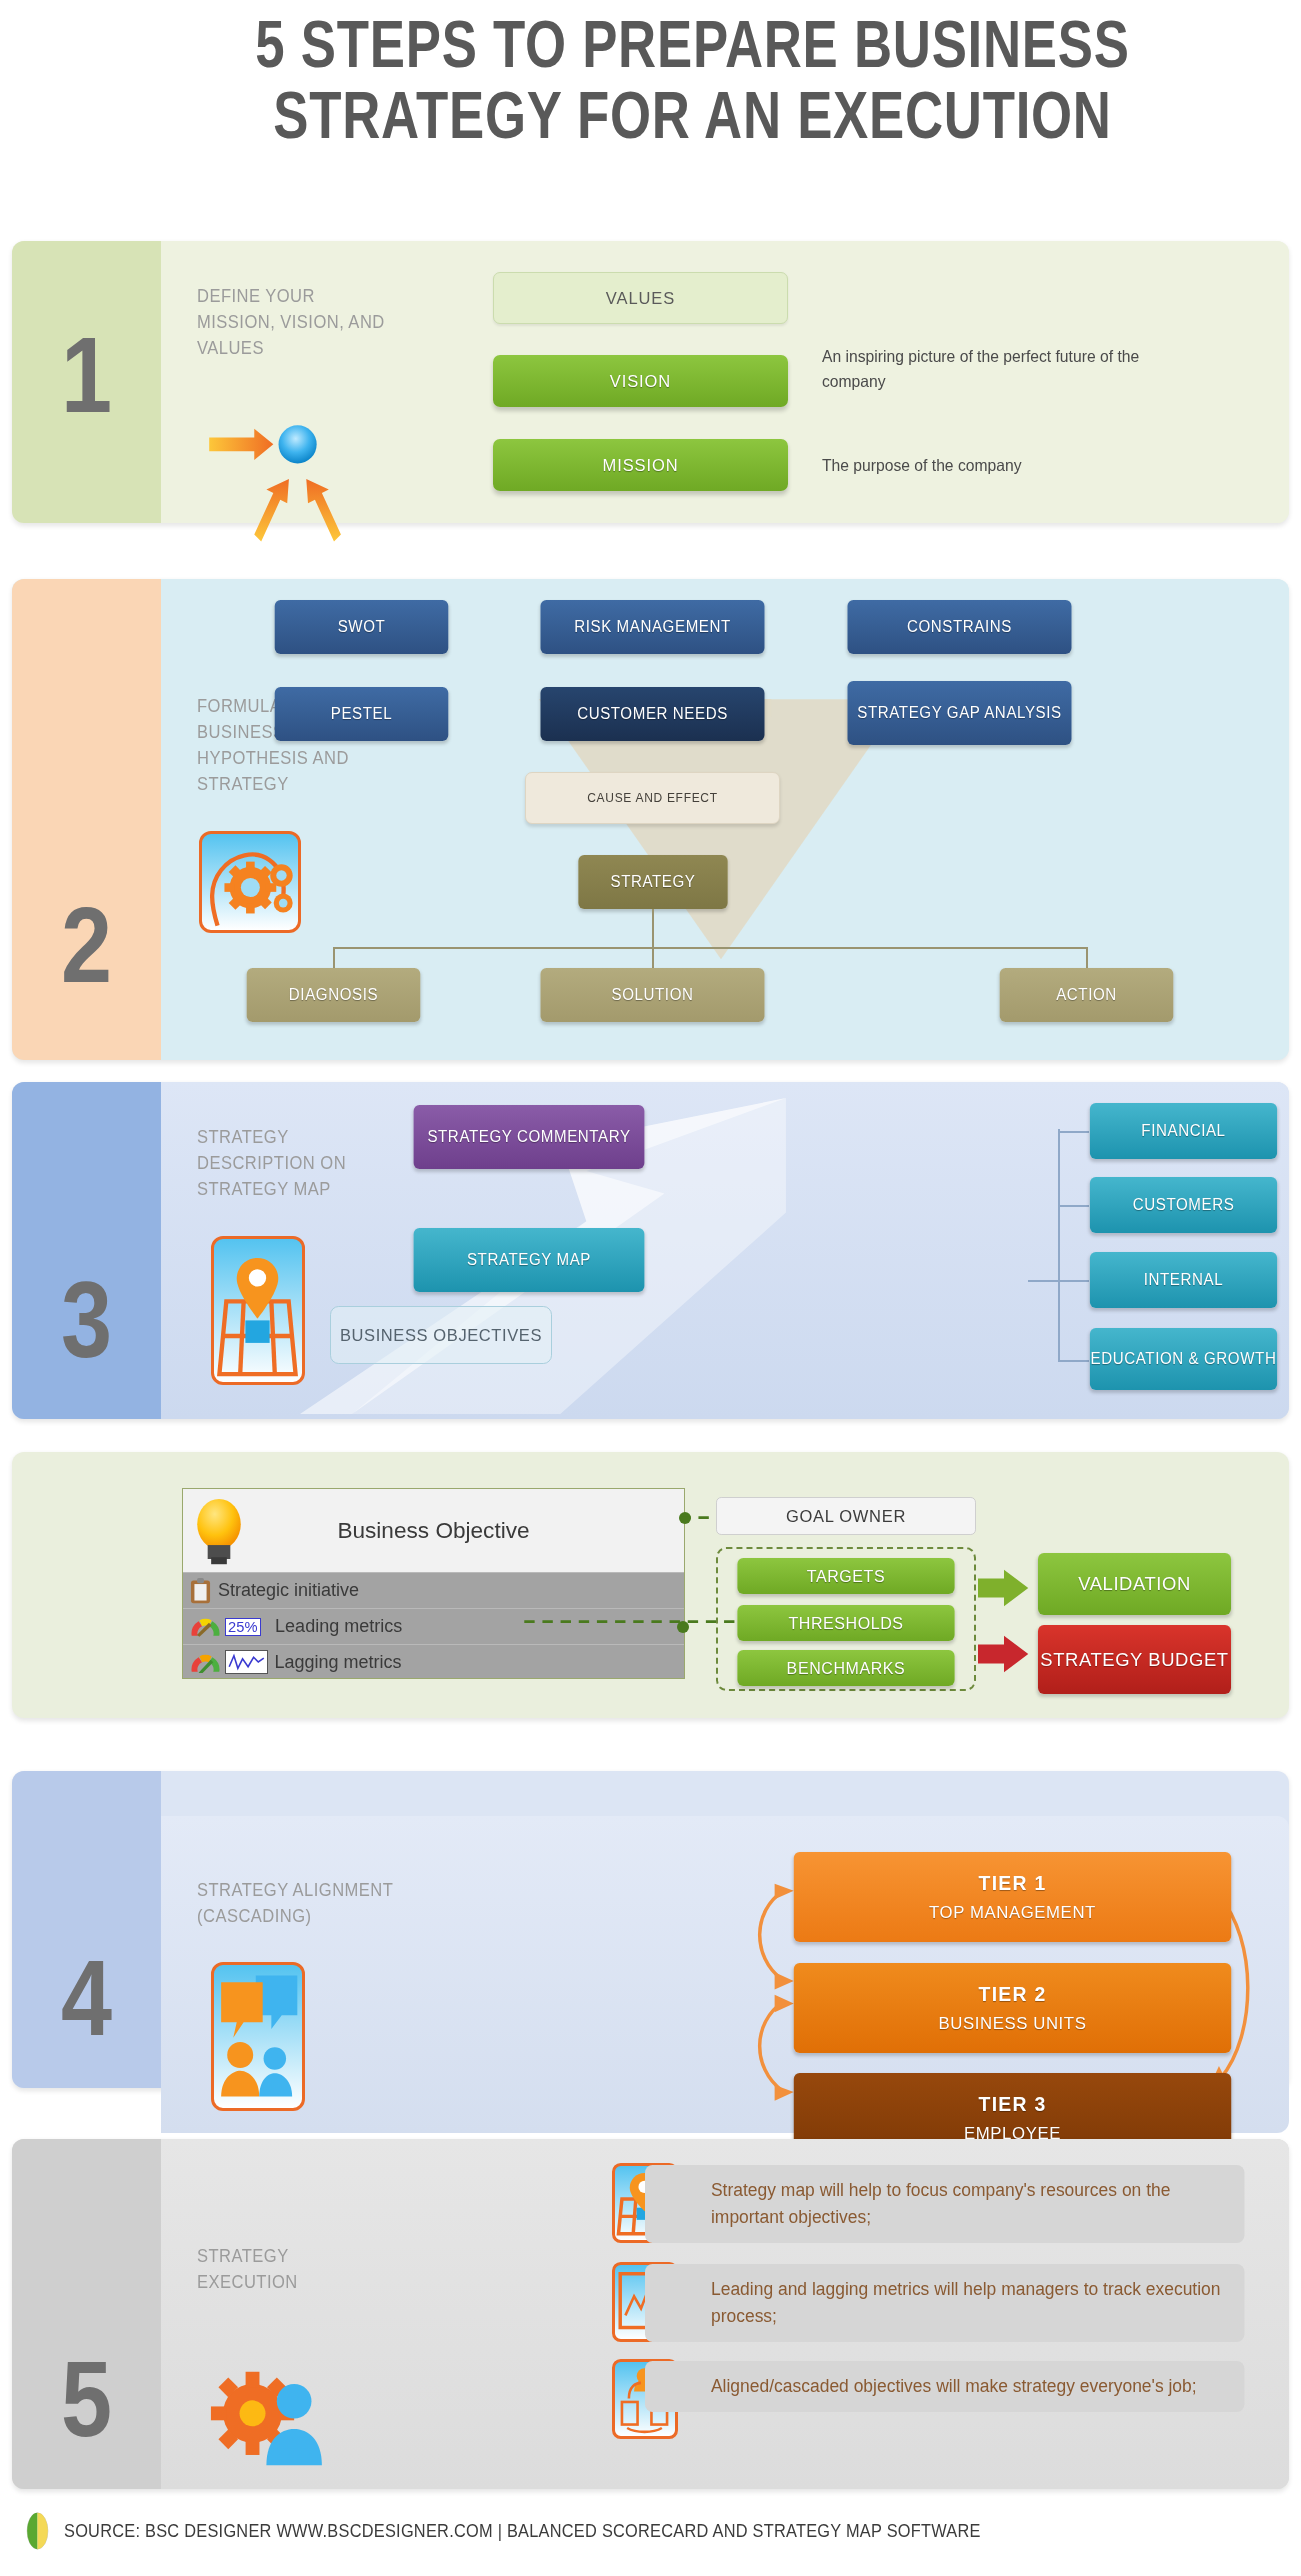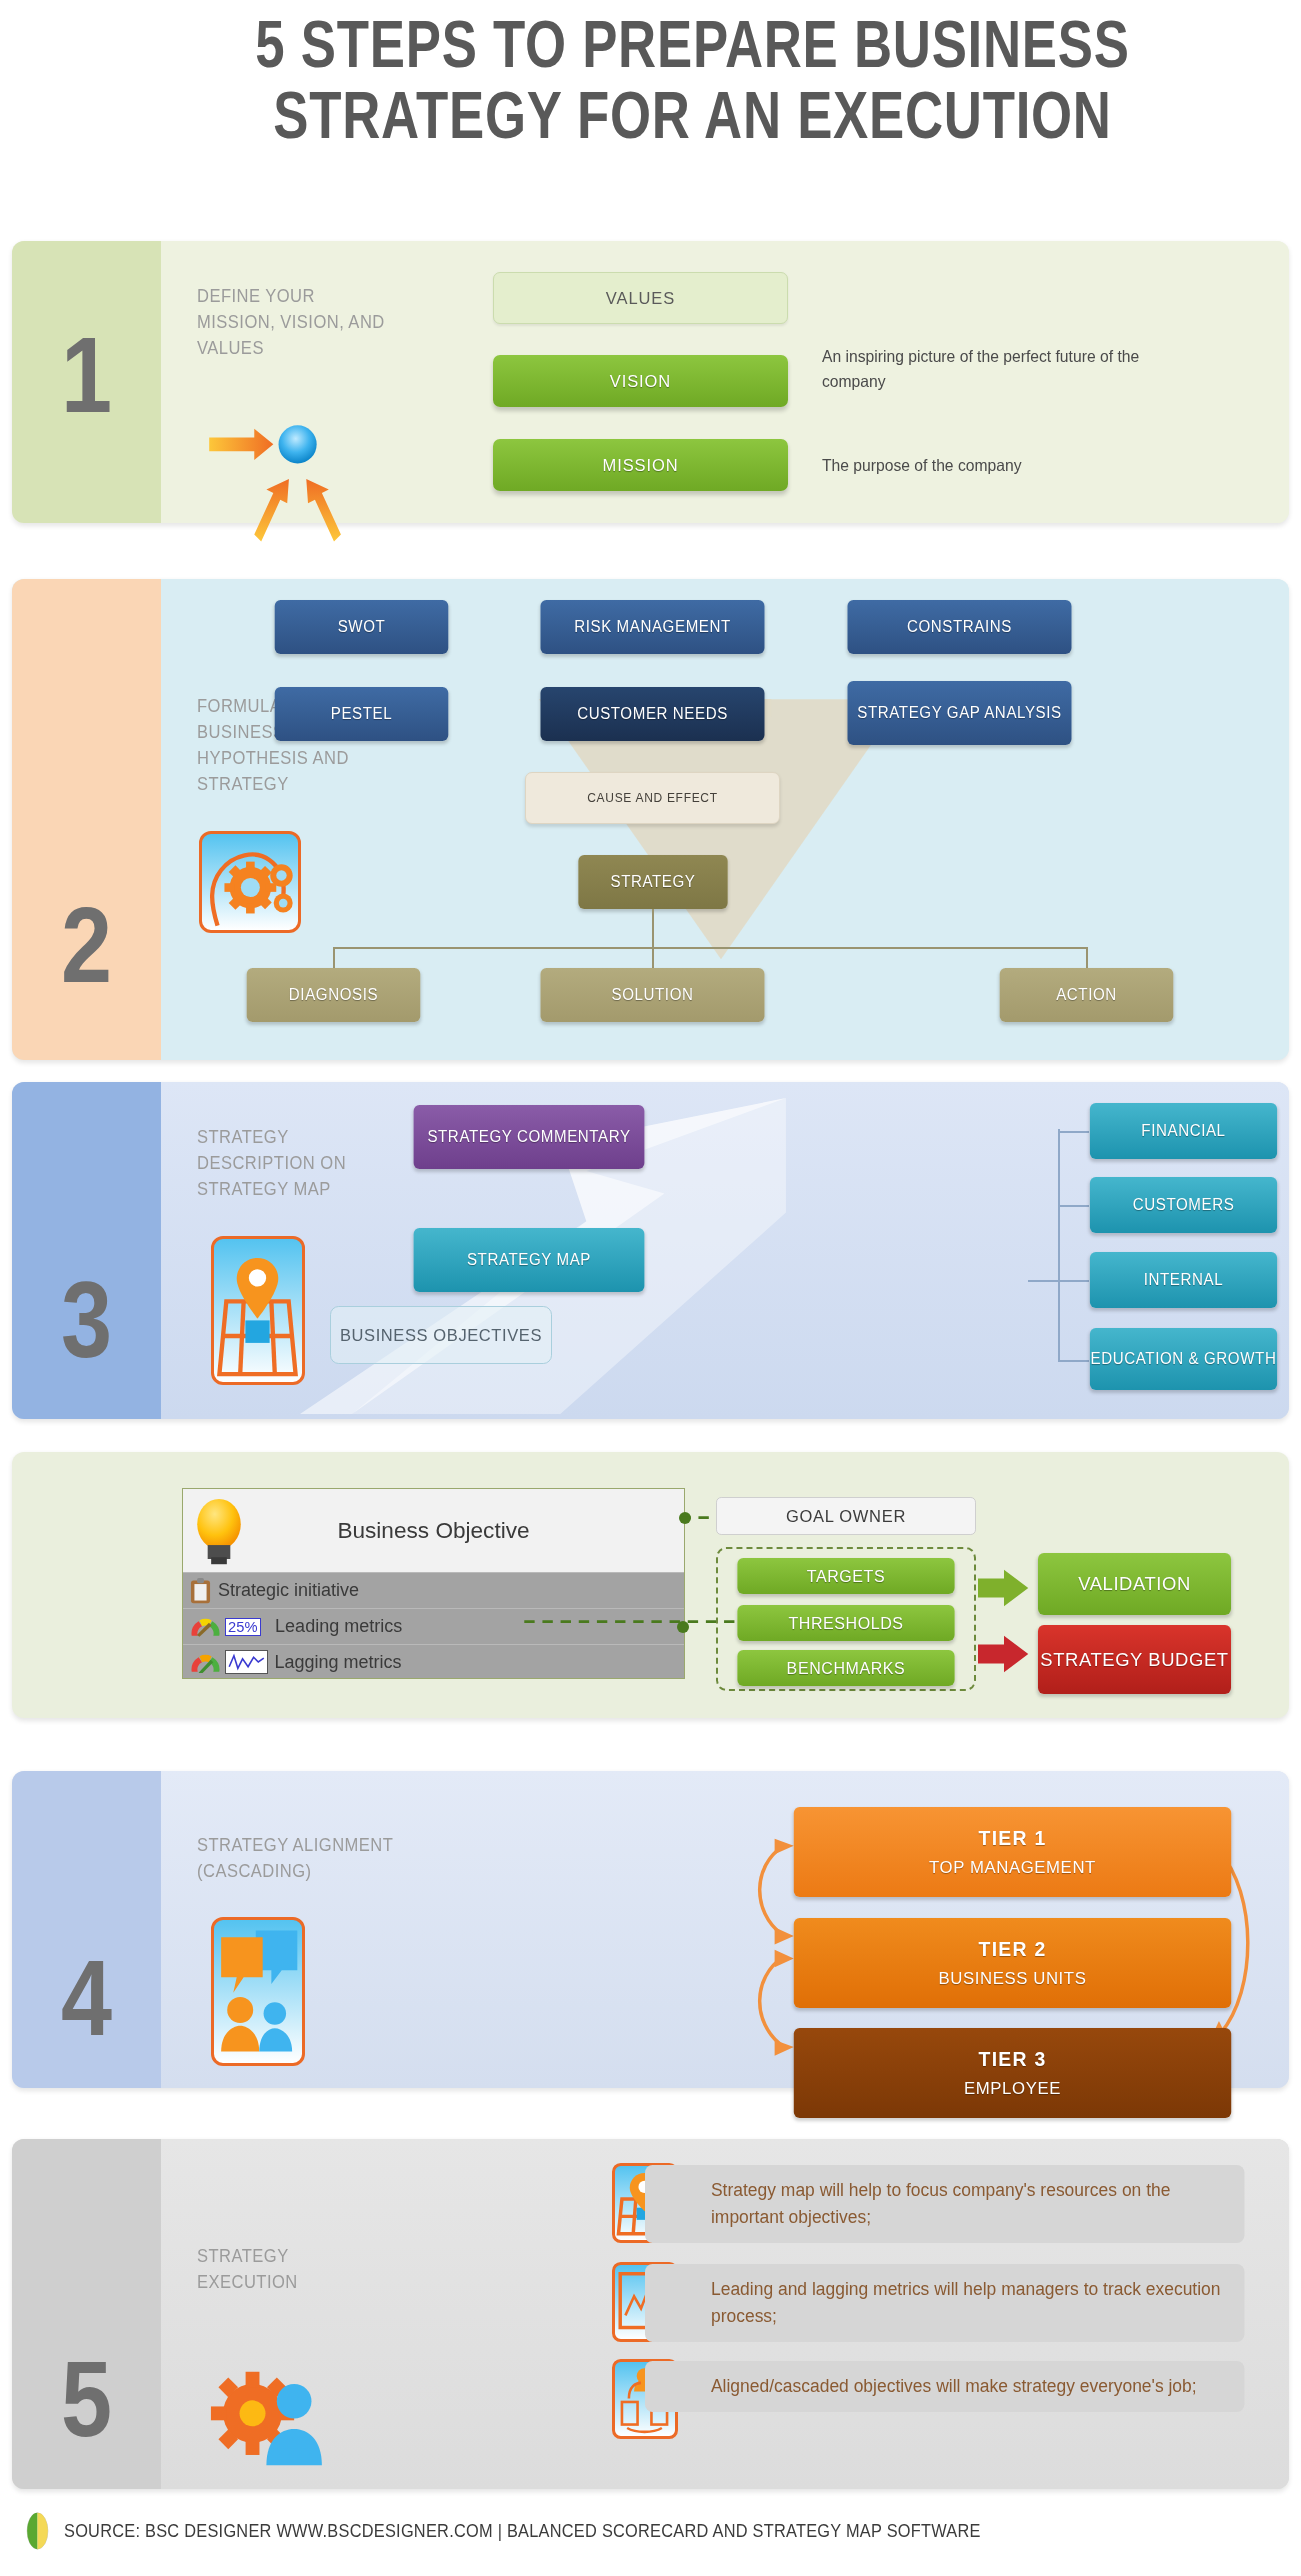--- a/index.html
+++ b/index.html
@@ -93,21 +93,21 @@
   .goalowner { position:absolute; background:#f4f4f4; border:0.9px solid #cfcfcf;
                border-radius:5.2px; color:#3c3c3c; font-size:16.5px; letter-spacing:0.7px;
                display:flex; align-items:center; justify-content:center; }
   .grnbtn { background:linear-gradient(#8dc63f,#6fa924); }
   .redbtn { background:linear-gradient(#d9342b,#b11f1a); }
   .dashbox { position:absolute; border:2.6px dashed #6d8a3c; border-radius:10.4px; }
 
   
   #p4 { top:1771px; height:317px; background:#dce5f4; box-shadow:0 2.6px 5.2px rgba(0,0,0,.10); }
   #p4 .numcol { background:#b8caea; }
-  #p4 .body { background:linear-gradient(180deg,#e3eaf7,#d4deef); }
+  #p4 .body { background:linear-gradient(180deg,#e3eaf7,#d4deef);margin-top:45px; }
   .tier { background:linear-gradient(#f79433,#ec7a14); }
   .tier.t2 { background:linear-gradient(#f08b1d,#e06f06); }
   .tier.t3 { background:linear-gradient(#97480c,#7c3806); }
 
   
   #p5 { top:2139px; height:350px; background:#d9d9d9; box-shadow:0 2.6px 5.2px rgba(0,0,0,.10); }
   #p5 .numcol { background:#cfcfcf; }
   #p5 .body { background:linear-gradient(180deg,#e6e6e6,#dcdcdc); }
   .bullet { position:absolute; background:#d6d6d6; border-radius:7.8px;
             color:#8a5a32; font-size:18px; line-height:1.5; padding:12px 15.6px 12px 68px;

